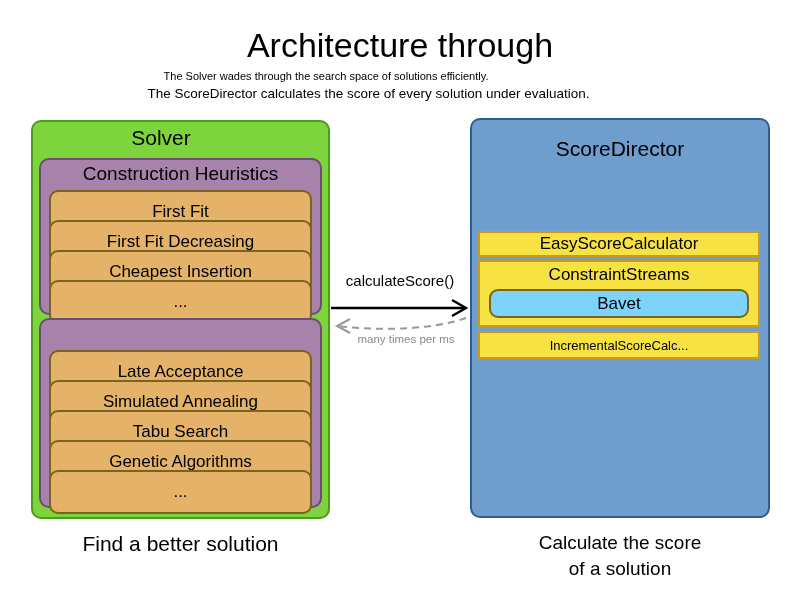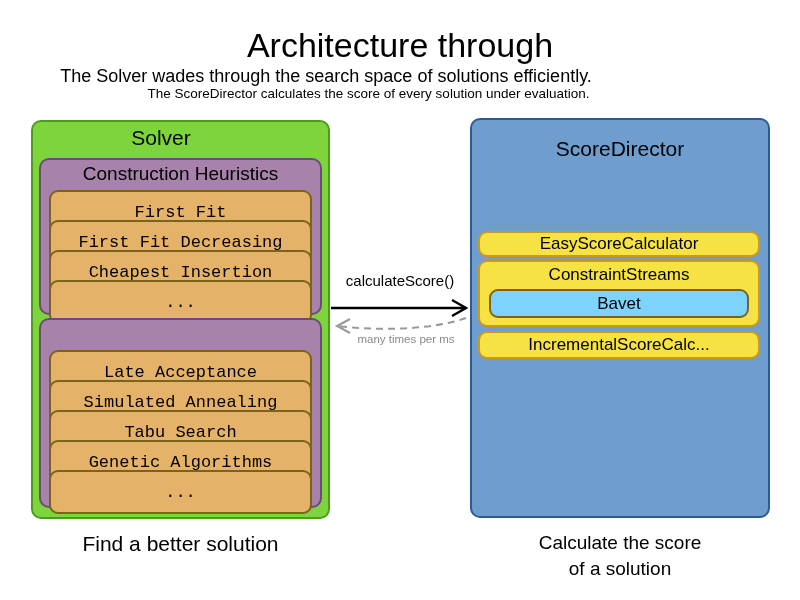--- a/index.html
+++ b/index.html
@@ -4,64 +4,63 @@
 <style>
   html,body { margin:0; padding:0; background:#ffffff; }
   .canvas {
     position:relative; width:800px; height:600px; overflow:hidden;
     background:#ffffff; font-family:"Liberation Sans", sans-serif; color:#000;
   }
   .abs { position:absolute; box-sizing:border-box; }
   .ctr { text-align:center; }
 
   .title   { top:26px; left:0; width:800px; font-size:34px; line-height:38px; }
-  .sub1    { top:68px; left:0; width:652px; font-size:18px; line-height:17px; }
+  .sub1    { top:68px; left:0; width:652px; font-size:11px; line-height:17px; }
   .sub2    { top:85px; left:0; width:737px; font-size:13.5px; line-height:17px; }
 
   .solver-box {
     left:31px; top:120px; width:299px; height:399px;
     background:#7ed43c; border:2px solid #4c9b1a; border-radius:10px;
   }
   .solver-label { top:3px; left:0; width:256px; font-size:21px; line-height:26px; }
 
   .group-box {
     background:#a783ac; border:2px solid #6e4b74; border-radius:10px;
   }
   .group-ch { left:6px; top:36px;  width:283px; height:157px; }
   .group-mh { left:6px; top:196px; width:283px; height:190px; }
   .group-label { top:2px; left:0; width:279px; font-size:19px; line-height:24px; }
 
   .item {
     left:8px; width:263px; height:44px;
     background:#e4b269; border:2px solid #7c631c; border-radius:9px;
     display:flex; align-items:center; justify-content:center;
     font-size:17px;
-    font-family:Liberation Mono, monospace;
   }
 
   .director-box {
     left:470px; top:118px; width:300px; height:400px;
     background:#6f9dce; border:2px solid #2d5c95; border-radius:10px;
   }
   .director-label { top:16px; left:0; width:296px; font-size:21px; line-height:26px; }
 
   .calc {
     left:6px; width:282px;
-    background:#f6e243; border:2px solid #c99a1e; border-radius:9px;
+    background:#f6e243; border:2px solid #c99a1e; border-radius:0;
     box-sizing:border-box;
   }
   .calc-easy { top:111px; height:26px; display:flex; align-items:center; justify-content:center; font-size:17px; }
   .calc-cs   { top:140px; height:67px; }
   .calc-cs-label { top:1px; left:0; width:278px; font-size:17px; line-height:24px; }
   .bavet {
     left:9px; top:27px; width:260px; height:29px;
     background:#7dd3fc; border:2px solid #7c631c; border-radius:9px;
     display:flex; align-items:center; justify-content:center; font-size:17px;
   }
-  .calc-incr { top:211px; height:28px; display:flex; align-items:center; justify-content:center; font-size:17px; }
+  .calc-incr { top:211px; height:28px; display:flex; align-items:center; justify-content:center; font-size:13px; }
 
   .caption-left  { left:31px;  top:532px; width:299px; font-size:21px; line-height:24px; }
   .caption-right { left:470px; top:530px; width:300px; font-size:19px; line-height:26px; }
 
   .call-label { left:328px; top:272px; width:144px; font-size:15px; line-height:18px; }
   .freq-label { left:328px; top:332px; width:144px; font-size:11.5px; line-height:14px; color:#8a8a8a;padding-left:12px; }
 
   .arrows { left:0; top:0; width:800px; height:600px; pointer-events:none; }
 </style>
 </head>

